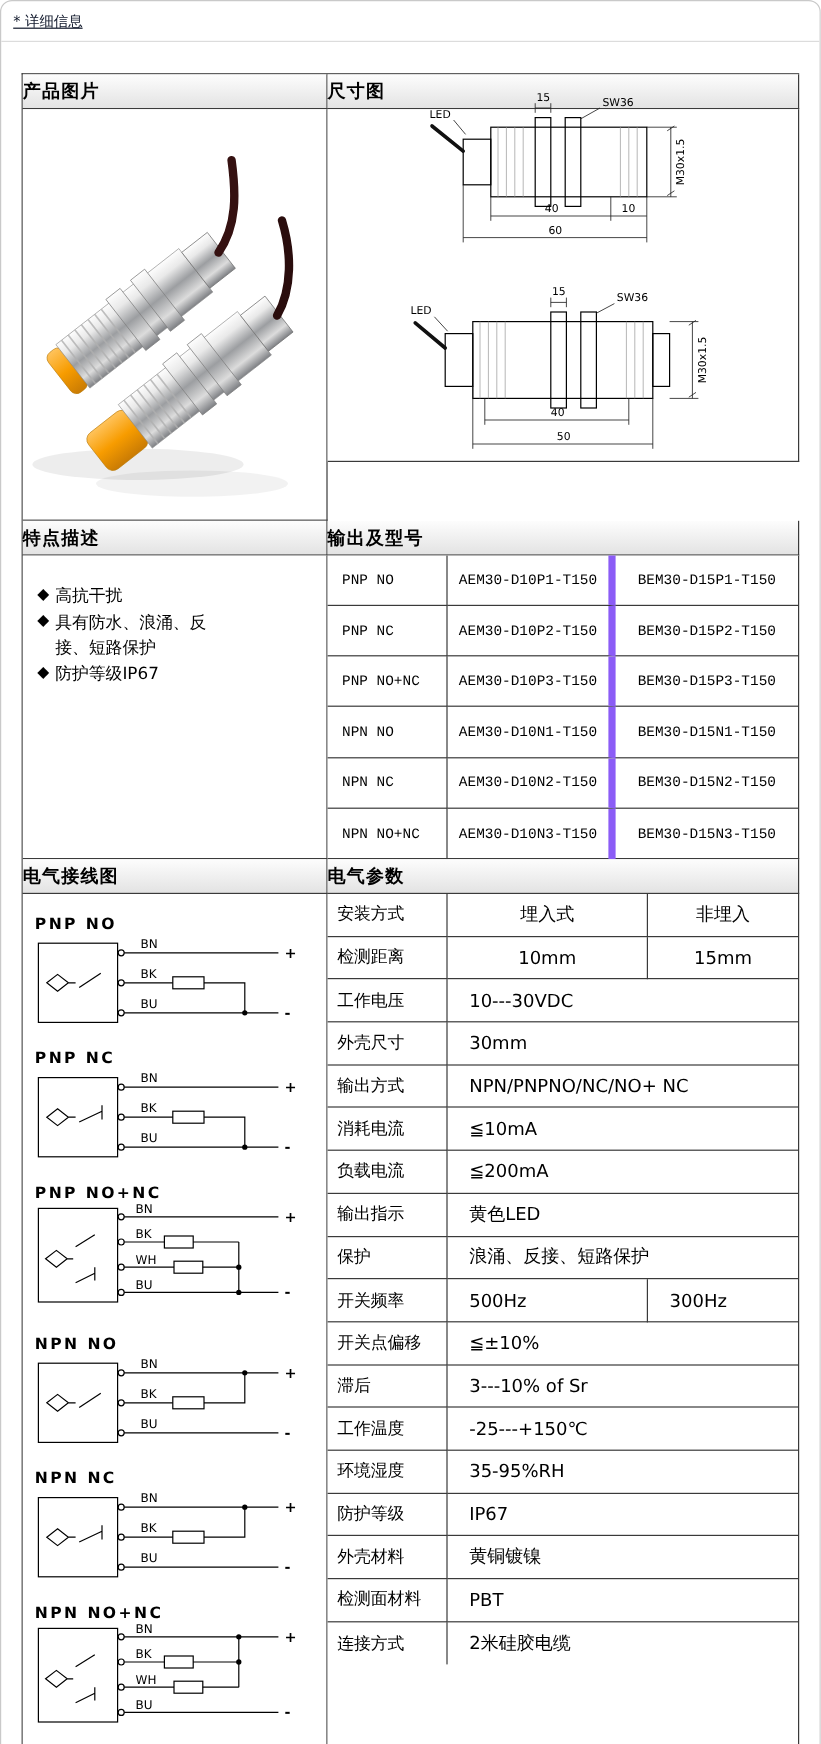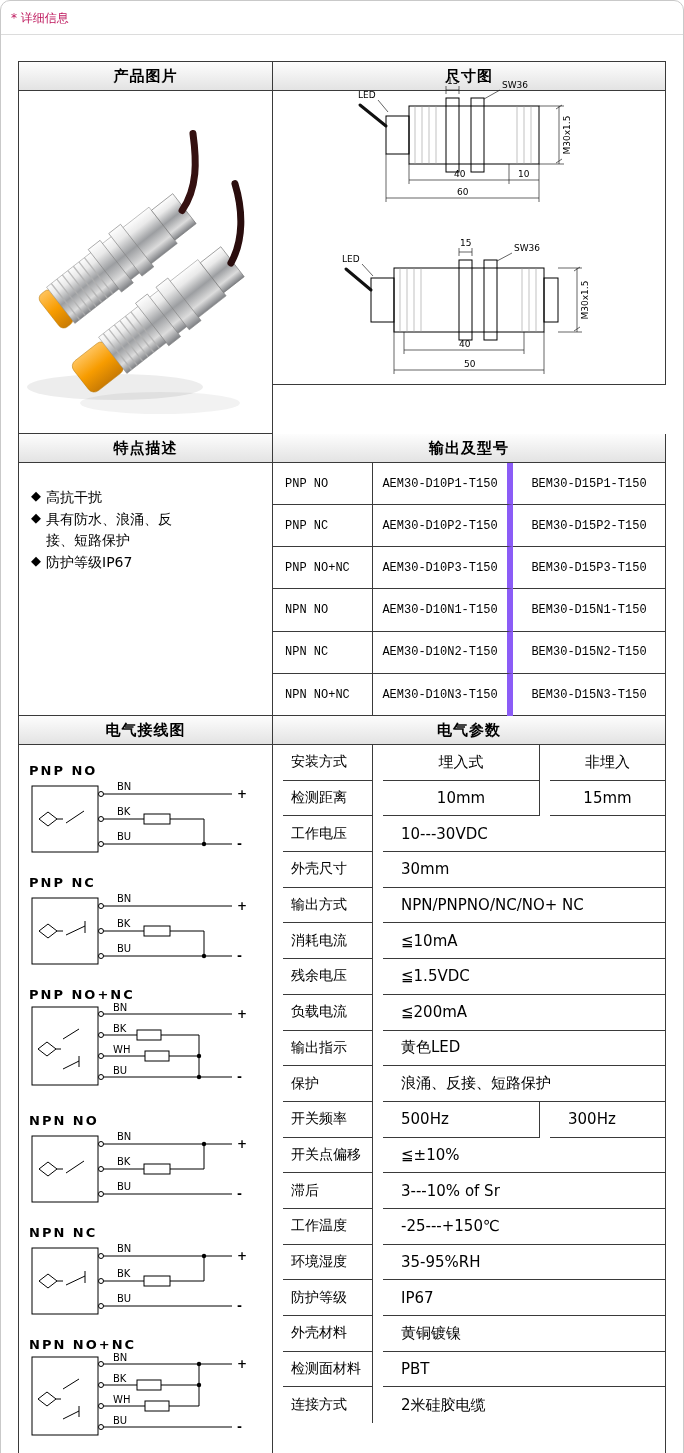--- a/index.html
+++ b/index.html
@@ -1,24 +1,24 @@
 <!DOCTYPE html>
 <html><head>
 <meta charset="utf-8">
 <style>
   * { margin:0; padding:0; box-sizing:border-box; }
   html,body { background:#fff; }
   body { font-family:"DejaVu Sans","Liberation Sans",sans-serif; color:#000; }
   .page { width:684px; min-height:1453px; background:#fff; border:1px solid #c9c9c9; border-radius:10px 10px 0 0; overflow:hidden; }
-  .note { font-size:12px; color:#be185d; padding:9px 0 7px 10px; }
+  .note { font-size:12px; color:#0f172a; padding:9px 0 7px 10px;text-decoration:underline; }
   .top-divider { border-top:1px solid #dcdcdc; }
   .main { margin:26px 17px 8px 17px; border-top:1px solid #3a3a3a; border-left:1px solid #3a3a3a; }
   .grid-row { display:grid; grid-template-columns:254px 1fr; }
   .cell { border-right:1px solid #3a3a3a; border-bottom:1px solid #3a3a3a; background:#fff; position:relative; }
-  .hdr { background:linear-gradient(#fdfdfd,#e3e3e3); font-weight:bold; font-size:15px; text-align:center; padding:5px 0 4px 0; letter-spacing:1px; }
+  .hdr { background:linear-gradient(#fdfdfd,#e3e3e3); font-weight:bold; font-size:15px; padding:5px 0 4px 0; letter-spacing:1px; }
   
   .photo-cell { height:343px; display:flex; align-items:center; justify-content:center; }
   .dims-cell { height:294px; display:flex; align-items:center; justify-content:center; }
   .dimsvg .ln { fill:none; stroke:#000; stroke-width:1; }
   .dimsvg .thin { fill:none; stroke:#999; stroke-width:0.6; }
   .dimsvg .dim { fill:none; stroke:#222; stroke-width:0.7; }
   .dimsvg .cab { fill:none; stroke:#111; stroke-width:3; stroke-linecap:round; }
   .dimsvg text { font-size:9px; fill:#000; font-family:"DejaVu Sans",sans-serif; }
   
   .features-cell { height:253px; padding:24px 10px 0 12px; }
@@ -41,21 +41,21 @@
   .wd svg .ln { fill:none; stroke:#000; stroke-width:1; }
   .wd svg .term { fill:#fff; stroke:#000; stroke-width:1; }
   .wd svg .dot { fill:#000; stroke:none; }
   .wd svg text { fill:#000; font-family:"DejaVu Sans",sans-serif; }
   .wd svg .wl { font-size:10px; }
   .wd svg .pm { font-size:12px; font-weight:bold; }
   
   .params-cell { height:714px; }
   .p-row { display:grid; grid-template-columns:100px 1fr; height:35.7px; }
   .p-row.two { grid-template-columns:100px 167px 1fr; }
-  .p-row > div { border-bottom:1px solid #3a3a3a; display:flex; align-items:center;margin-left:10px; }
+  .p-row > div { border-bottom:1px solid #3a3a3a; display:flex; align-items:center; }
   .p-row:last-child > div { border-bottom:none; }
   .p-label { border-right:1px solid #3a3a3a; padding-left:8px; font-size:14px; }
   .p-val { padding-left:18px; font-size:15px; }
   .p-val.mid { border-right:1px solid #3a3a3a;text-align:right; }
   .p-val.c { padding-left:0; justify-content:center; }
 </style>
 </head>
 <body>
 
 <div class="page">
@@ -428,24 +428,20 @@
         </div>
         <div class="p-row">
           <div class="p-label">输出方式</div>
           <div class="p-val">NPN/PNPNO/NC/NO+ NC</div>
         </div>
         <div class="p-row">
           <div class="p-label">消耗电流</div>
           <div class="p-val">≦10mA</div>
         </div>
         <div class="p-row">
-          <div class="p-label">残余电压</div>
-          <div class="p-val">≦1.5VDC</div>
-        </div>
-        <div class="p-row">
           <div class="p-label">负载电流</div>
           <div class="p-val">≦200mA</div>
         </div>
         <div class="p-row">
           <div class="p-label">输出指示</div>
           <div class="p-val">黄色LED</div>
         </div>
         <div class="p-row">
           <div class="p-label">保护</div>
           <div class="p-val">浪涌、反接、短路保护</div>

